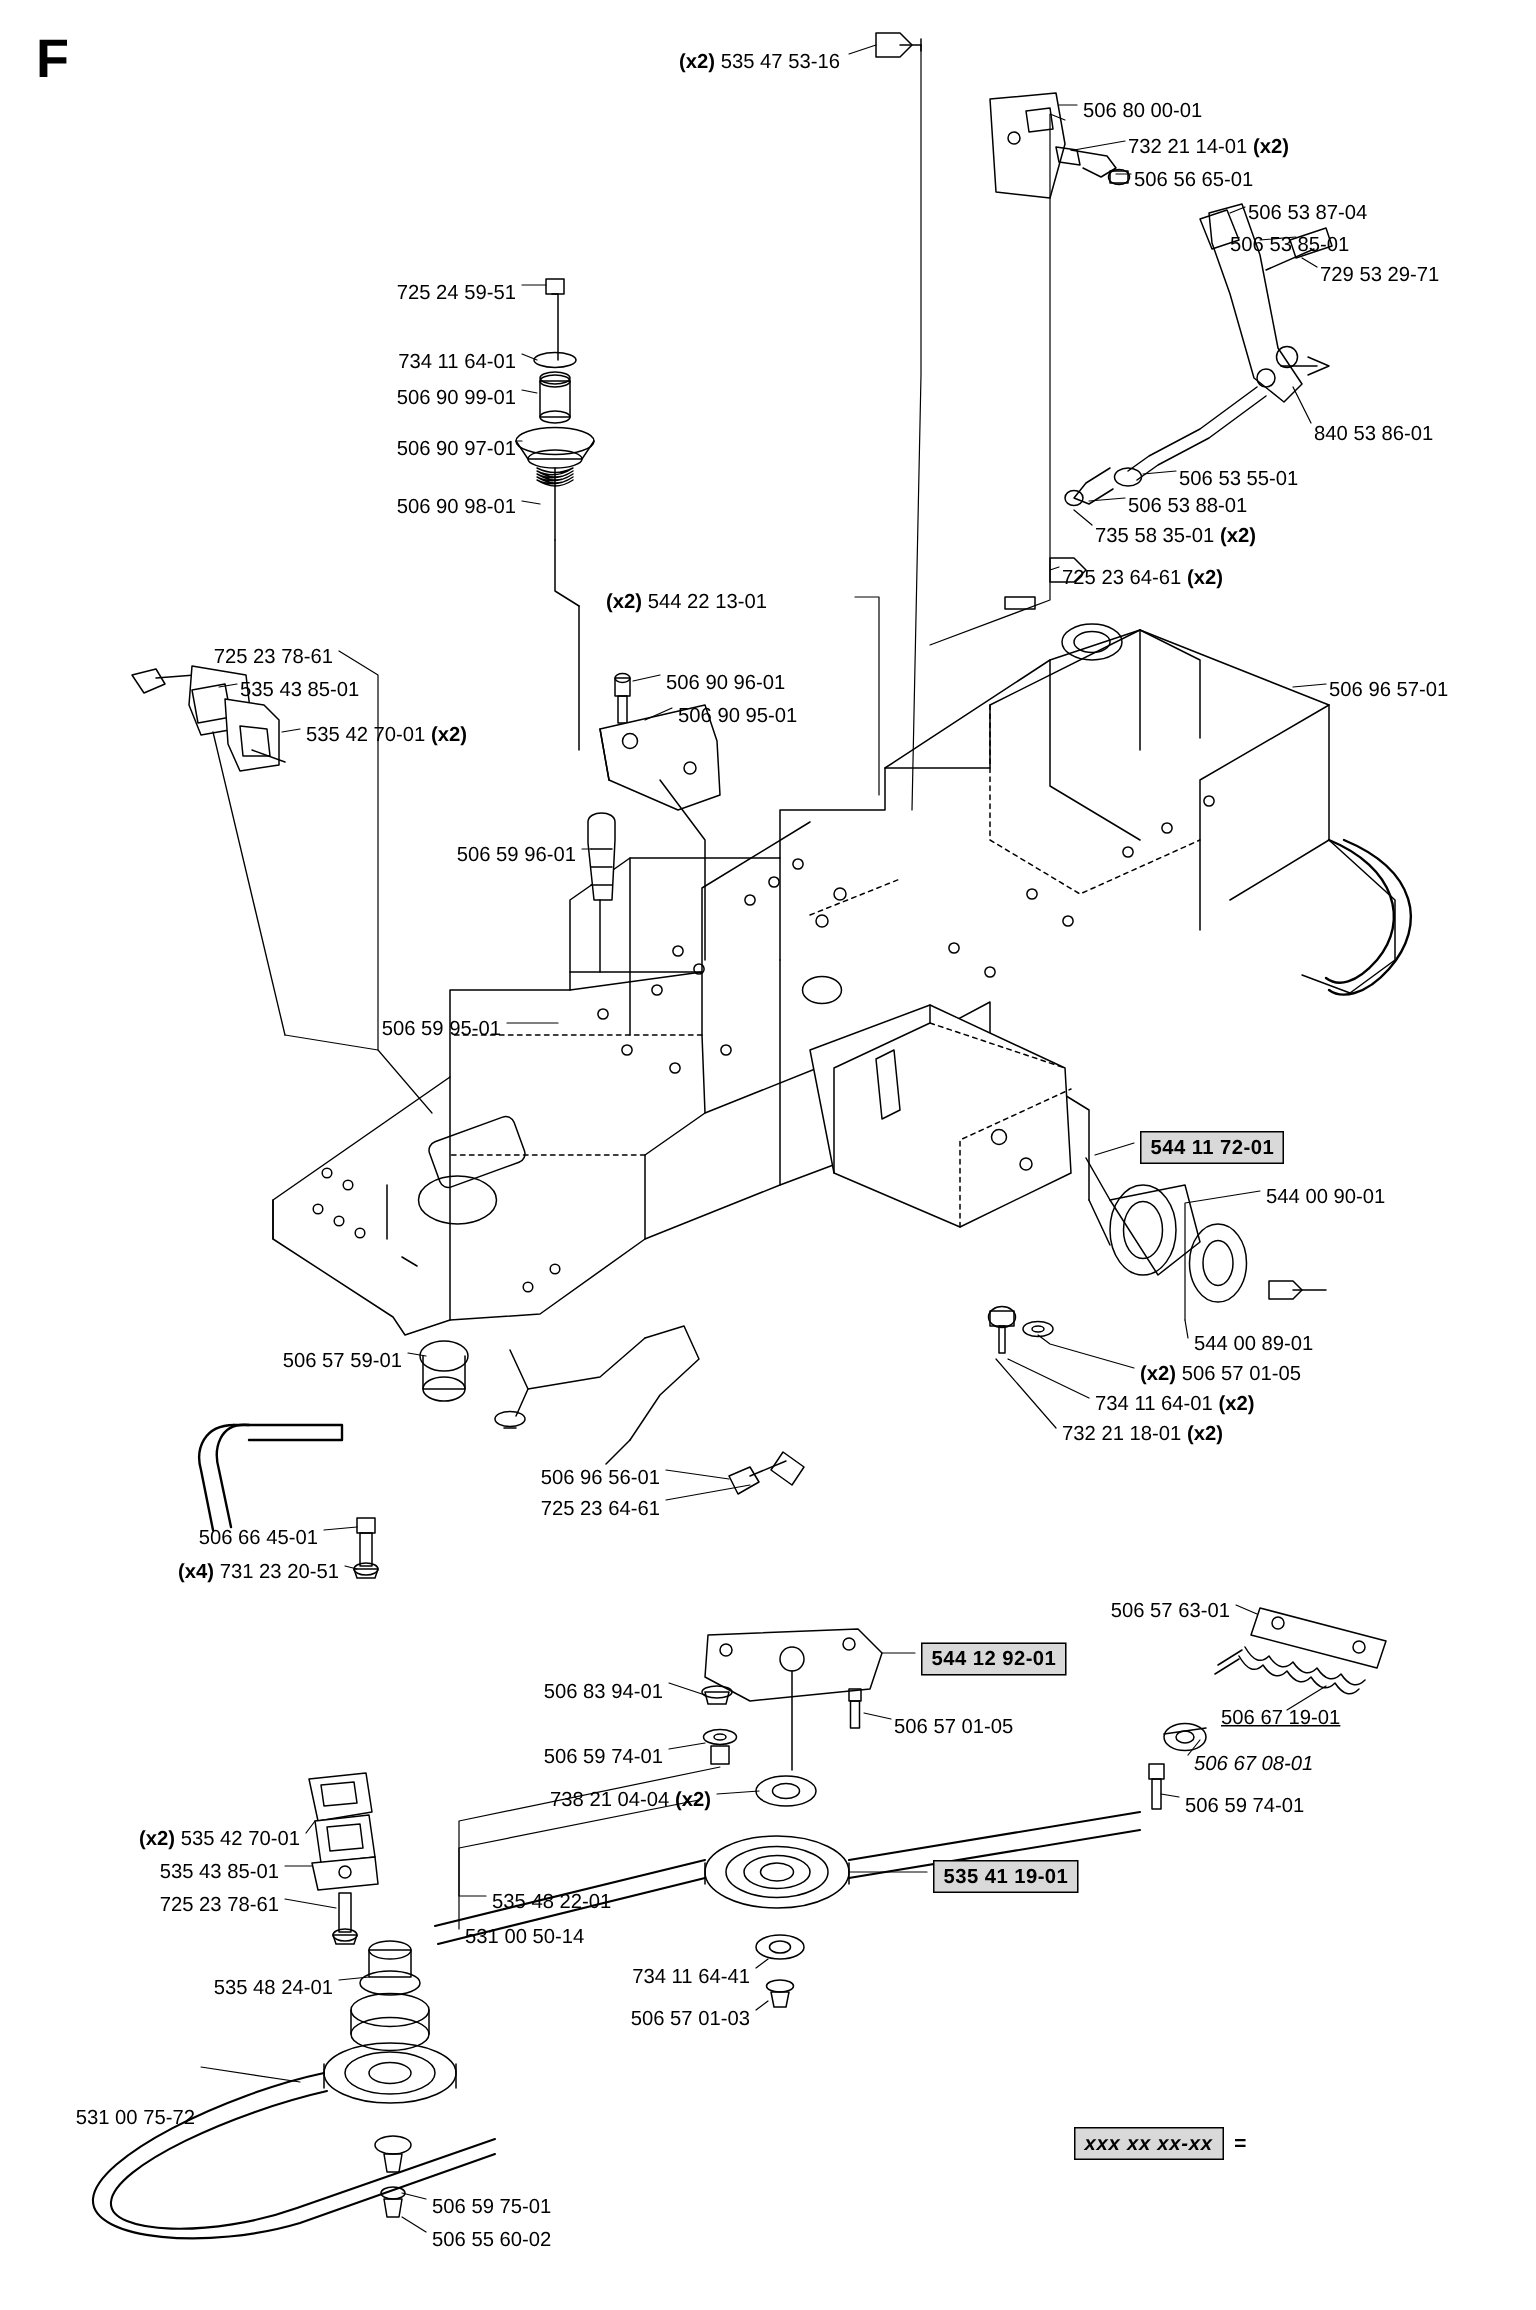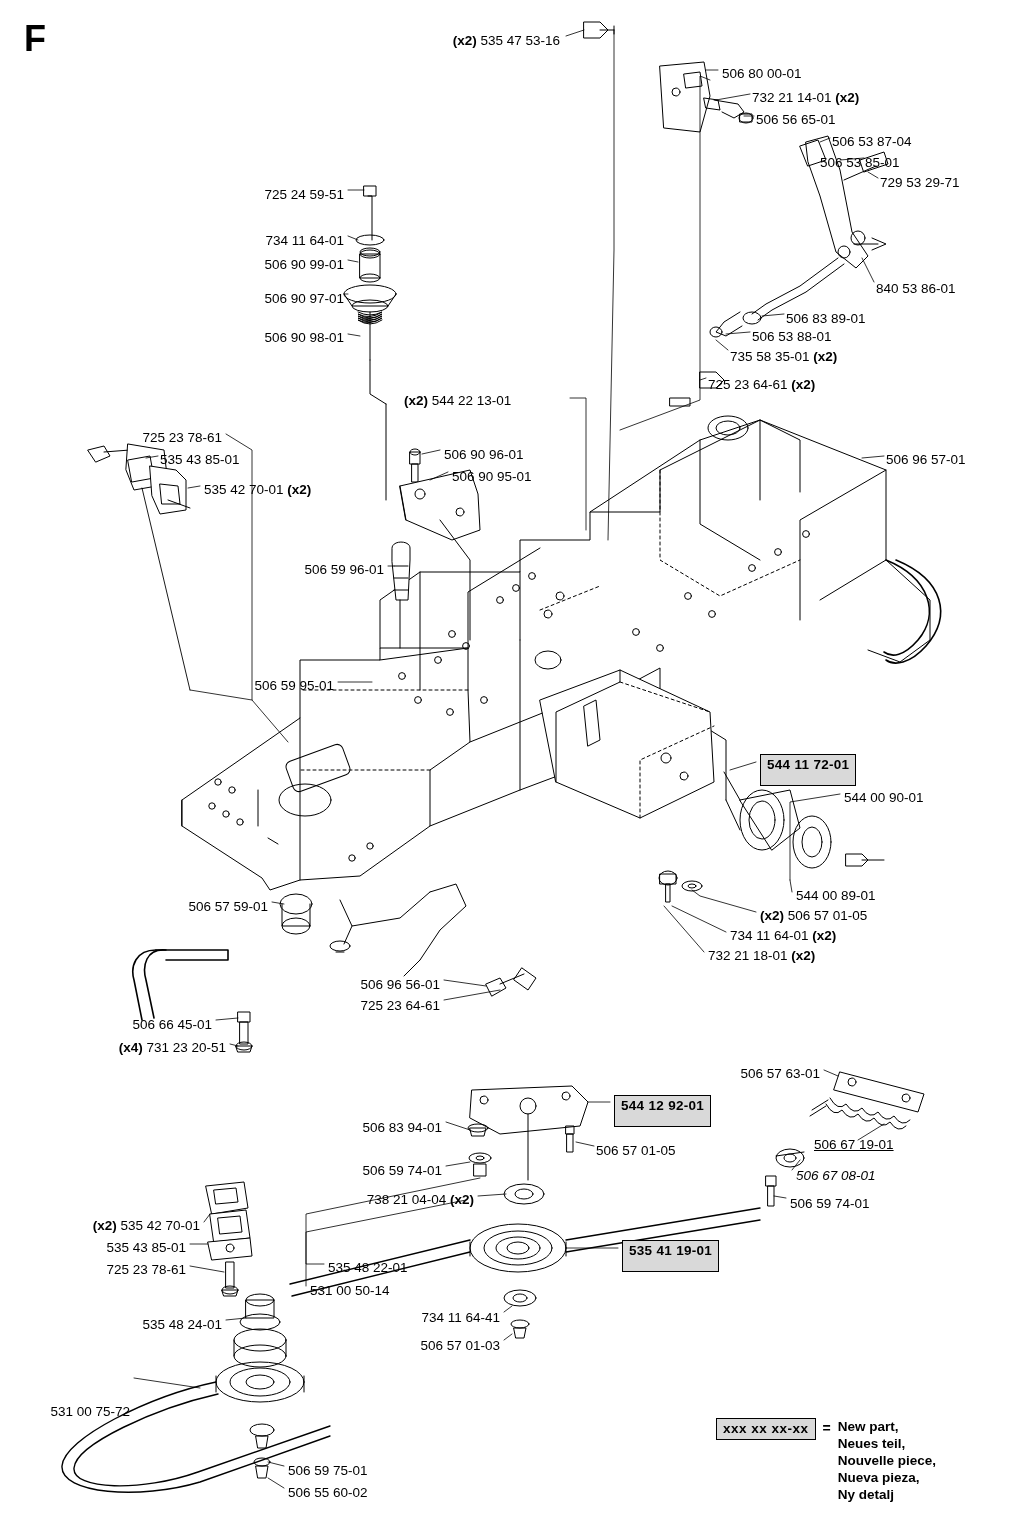--- a/index.html
+++ b/index.html
@@ -38,32 +38,33 @@
     font-size: 13.5px;
     line-height: 16px;
     white-space: nowrap;
     color: #000;
   }
   .lbl.r { transform: translateX(-100%); }
   .lbl b { font-weight: bold; }
   .boxed {
     border: 1px solid #000;
     background: #d9d9d9;
-    padding: 2px 6px 13px 6px;
+    padding: 2px 6px 3px 6px;
     font-weight: bold;
     font-size: 13.5px;
     letter-spacing: 0.3px;
   }
   .legend {
     position: absolute;
     left: 716px;
     top: 1418px;
     display: flex;
     align-items: flex-start;
     gap: 7px;
+    font-style: italic;
   }
   .legend .eq {
     font-size: 14px;
     font-weight: bold;
     padding-top: 2px;
   }
   .legend .lines {
     font-size: 13.5px;
     font-weight: bold;
     line-height: 17px;
@@ -419,21 +420,21 @@
 
   <div id="callout-layer">
       <div class="lbl r" style="left: 560px; top: 33px;"><b>(x2)</b> 535 47 53-16</div>
       <div class="lbl" style="left: 722px; top: 66px;">506 80 00-01</div>
       <div class="lbl" style="left: 752px; top: 90px;">732 21 14-01 <b>(x2)</b></div>
       <div class="lbl" style="left: 756px; top: 112px;">506 56 65-01</div>
       <div class="lbl" style="left: 832px; top: 134px;">506 53 87-04</div>
       <div class="lbl" style="left: 820px; top: 155px;">506 53 85-01</div>
       <div class="lbl" style="left: 880px; top: 175px;">729 53 29-71</div>
       <div class="lbl" style="left: 876px; top: 281px;">840 53 86-01</div>
-      <div class="lbl" style="left: 786px; top: 311px;">506 83 89-01</div>
+      <div class="lbl" style="left: 786px; top: 311px;">506 53 55-01</div>
       <div class="lbl" style="left: 752px; top: 329px;">506 53 88-01</div>
       <div class="lbl" style="left: 730px; top: 349px; text-align: center;">735 58 35-01 <b>(x2)</b></div>
       <div class="lbl" style="left: 708px; top: 377px;">725 23 64-61 <b>(x2)</b></div>
       <div class="lbl r" style="left: 344px; top: 187px;">725 24 59-51</div>
       <div class="lbl r" style="left: 344px; top: 233px;">734 11 64-01</div>
       <div class="lbl r" style="left: 344px; top: 257px;">506 90 99-01</div>
       <div class="lbl r" style="left: 344px; top: 291px;">506 90 97-01</div>
       <div class="lbl r" style="left: 344px; top: 330px;">506 90 98-01</div>
       <div class="lbl" style="left: 404px; top: 393px;"><b>(x2)</b> 544 22 13-01</div>
       <div class="lbl" style="left: 886px; top: 452px;">506 96 57-01</div>
@@ -474,22 +475,15 @@
       <div class="lbl r" style="left: 500px; top: 1338px;">506 57 01-03</div>
       <div class="lbl r" style="left: 222px; top: 1317px;">535 48 24-01</div>
       <div class="lbl r" style="left: 130px; top: 1376px; margin-top: 28px;">531 00 75-72</div>
       <div class="lbl" style="left: 288px; top: 1463px;">506 59 75-01</div>
       <div class="lbl" style="left: 288px; top: 1485px;">506 55 60-02</div>
     </div>
 
   <div class="legend">
     <span class="key">xxx xx xx-xx</span>
     <span class="eq">=</span>
-    <span class="lines">
-      <span>New part,</span><br>
-      <span>Neues teil,</span><br>
-      <span>Nouvelle piece,</span><br>
-      <span>Nueva pieza,</span><br>
-      <span>Ny detalj</span>
-    </span>
   </div>
 
 </div>
 
 </body></html>

